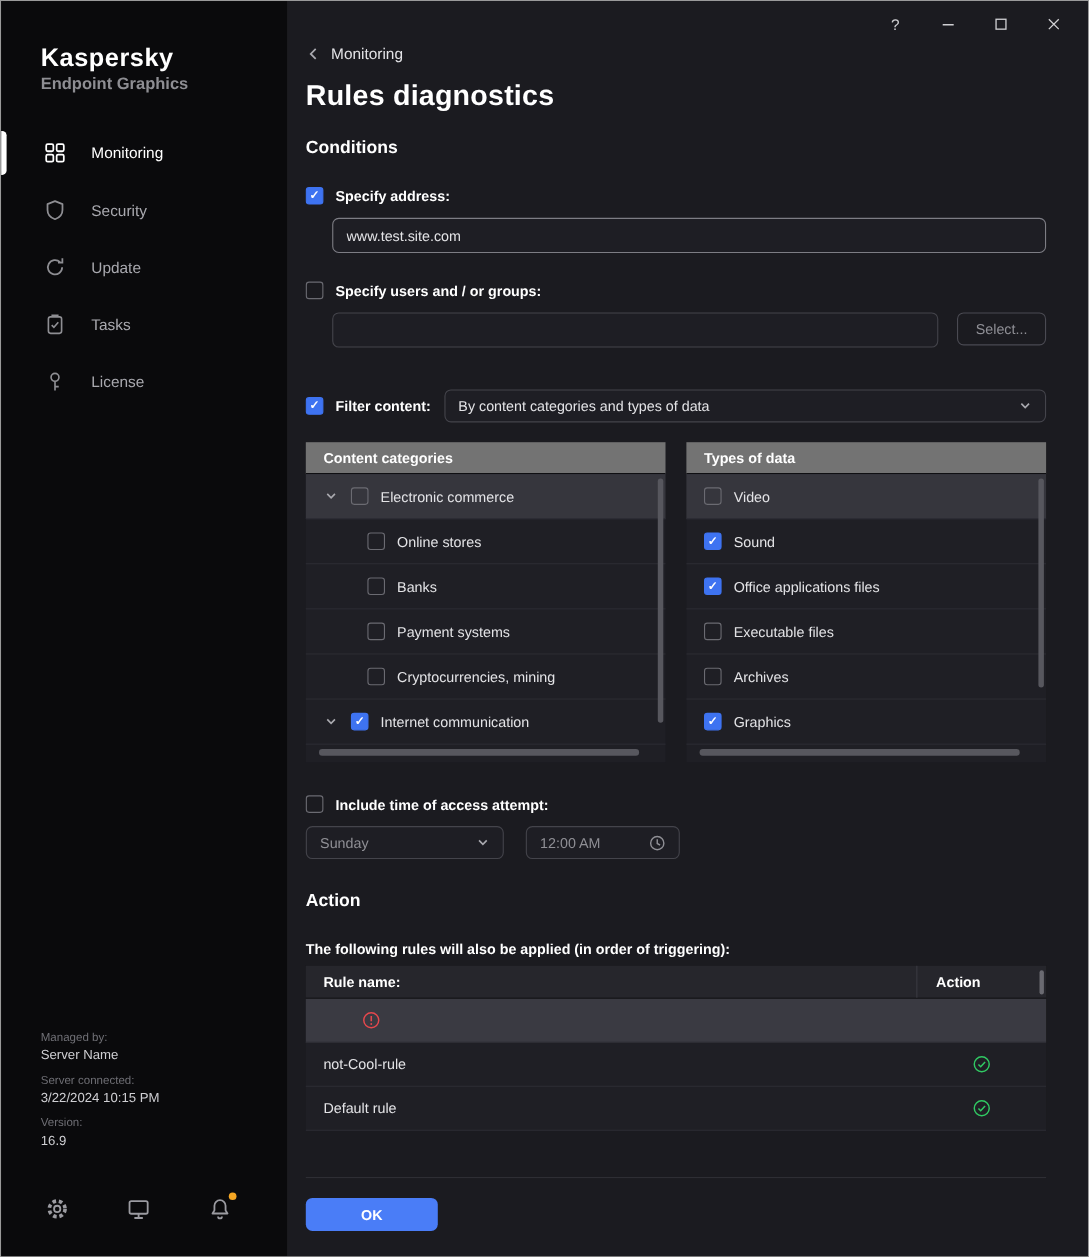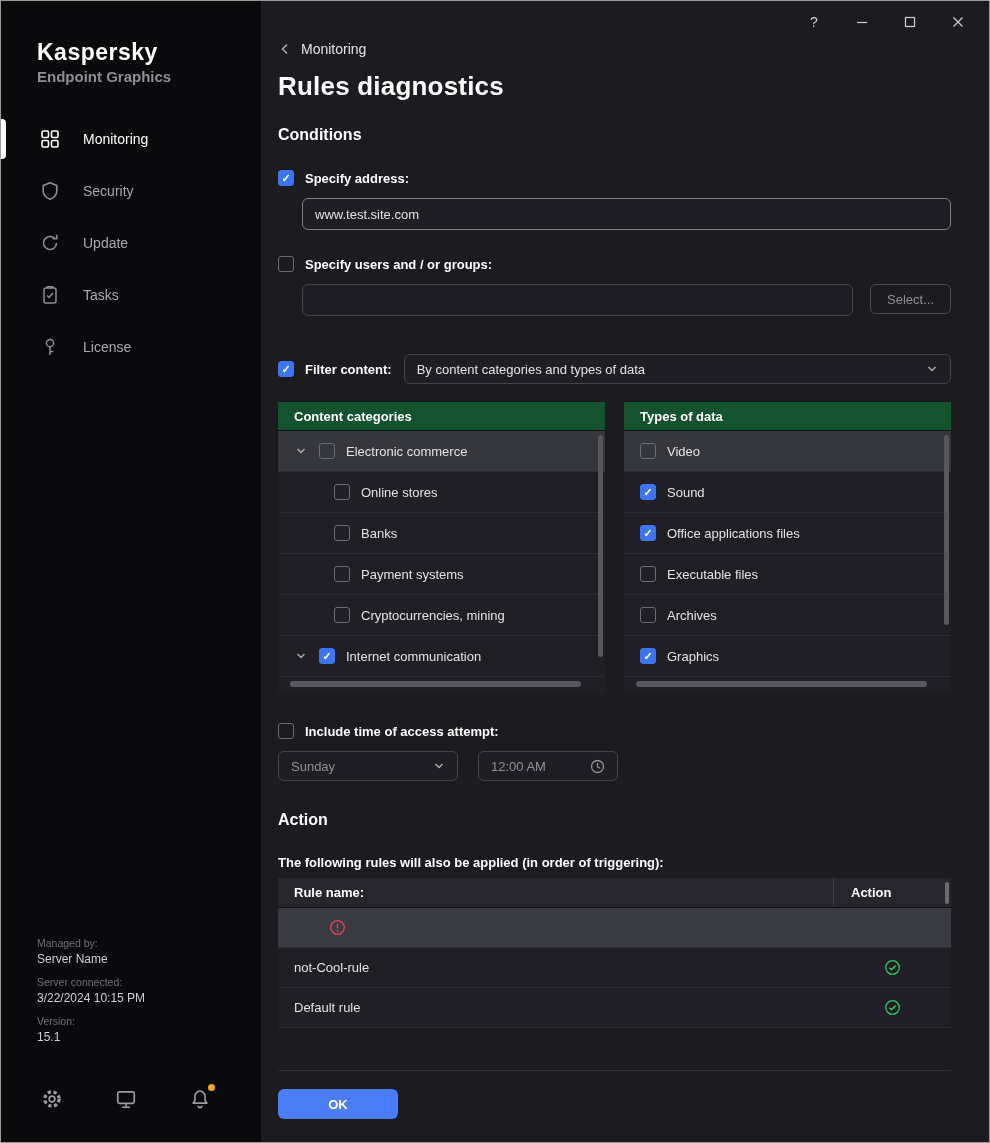--- a/index.html
+++ b/index.html
@@ -73,21 +73,21 @@
     height:30px; background:#1e1e24; border:1px solid #44444b; border-radius:6px;
     display:flex; align-items:center; padding:0 12px; color:#e3e3e6; font-size:13px;
     cursor:pointer; justify-content:space-between; gap:8px;
   }
   .filter-select { flex:1; margin-left:12px; }
   .select .chev { color:#a9a9af; flex:none; }
   
   .panels { display:flex; gap:19px; margin-top:18px; }
   .panel { flex:1; background:#1f1f25; position:relative; padding-bottom:2px; }
   .panel-header {
-    height:29px; background:#14532d; color:#ffffff; font-size:13px; font-weight:bold;
+    height:29px; background:#737373; color:#ffffff; font-size:13px; font-weight:bold;
     display:flex; align-items:center; padding-left:16px; border-bottom:1px solid #0f0f12;
   }
   .prow {
     height:41px; display:flex; align-items:center; gap:11px; padding-left:16px;
     border-bottom:1px solid #2c2c33; color:#e3e3e6; font-size:13px; cursor:pointer;
   }
   .prow.selected { background:#36363d; }
   .prow.child { padding-left:56px; }
   .tree-chev { width:14px; height:14px; color:#a9a9af; display:flex; align-items:center; justify-content:center; flex:none; cursor:pointer; }
   .vthumb { position:absolute; right:2px; width:5px; border-radius:3px; background:#57575e; }
@@ -187,21 +187,21 @@
         <span>License</span>
       </div>
     </nav>
 
     <div class="sidebar-footer">
       <div class="sf-label">Managed by:</div>
       <div class="sf-value">Server Name</div>
       <div class="sf-label">Server connected:</div>
       <div class="sf-value">3/22/2024 10:15 PM</div>
       <div class="sf-label">Version:</div>
-      <div class="sf-value">15.1</div>
+      <div class="sf-value">16.9</div>
     </div>
 
     <div class="sidebar-icons">
       <span class="sb-icon">
         <svg width="22" height="22" viewBox="0 0 20 20">
             <circle cx="10" cy="10" r="6.5" fill="none" stroke="currentColor" stroke-width="3" stroke-dasharray="3 2.3"></circle>
             <circle cx="10" cy="10" r="2.6" fill="none" stroke="currentColor" stroke-width="1.5"></circle>
           </svg>
       </span>
       <span class="sb-icon">

